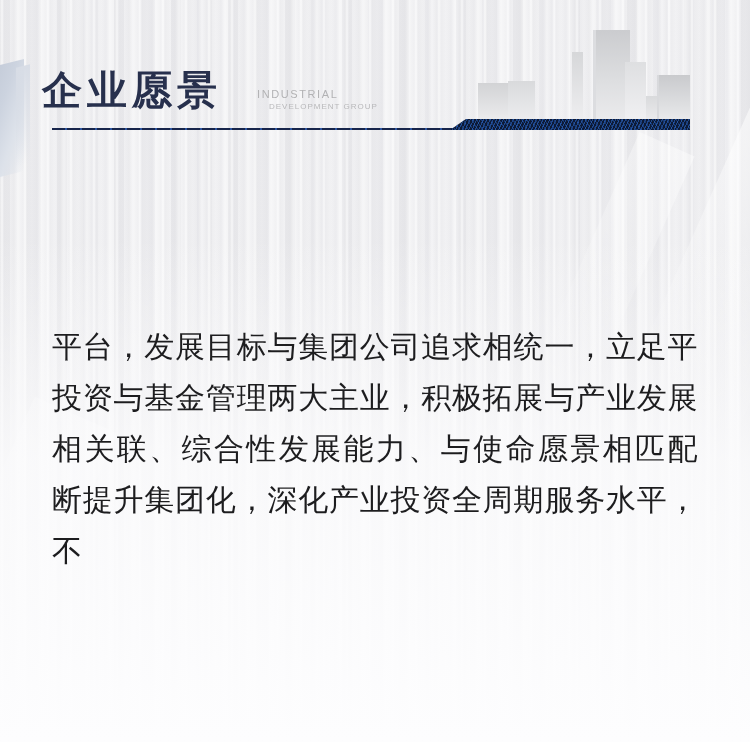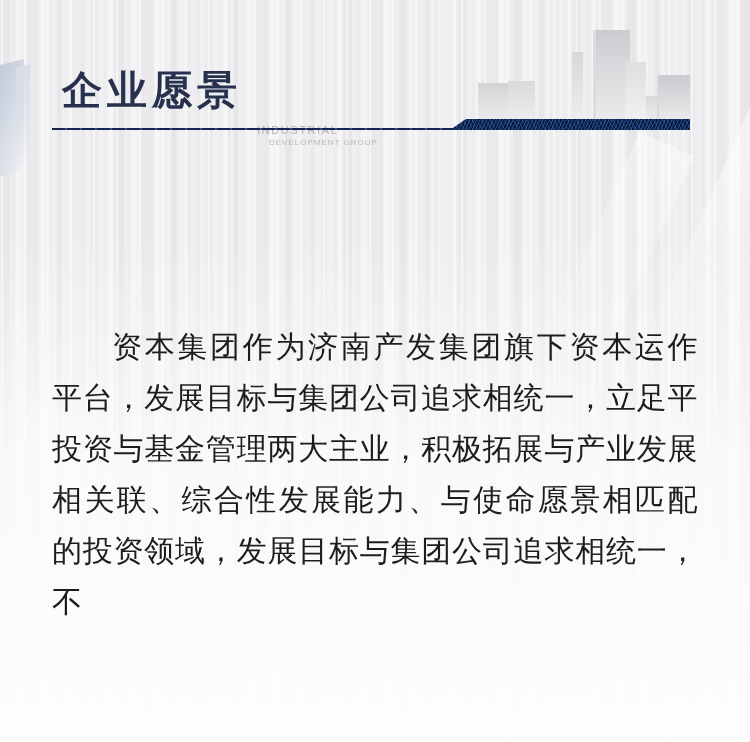--- a/index.html
+++ b/index.html
@@ -43,26 +43,26 @@
   .bldg{position:absolute;}
   .b1{left:478px;top:83px;width:32px;height:38px;background:linear-gradient(180deg,#d2d3d5 0%,#e7e7e9 80%,#ededef 100%);}
   .b2{left:508px;top:81px;width:27px;height:40px;background:linear-gradient(180deg,#d9dadc 0%,#ebebed 90%);}
   .b3{left:572px;top:52px;width:11px;height:69px;background:linear-gradient(180deg,#d6d7d9 0%,#ededef 95%);}
   .b4{left:593px;top:30px;width:34px;height:91px;background:linear-gradient(180deg,#cbcccf 0%,#dddee0 55%,#ebebed 100%);border-left:3px solid #dcdde0;}
   .b5{left:625px;top:62px;width:21px;height:57px;background:linear-gradient(180deg,#dedfe1 0%,#efeff1 95%);}
   .b6{left:646px;top:96px;width:11px;height:24px;background:linear-gradient(180deg,#d9dadc 0%,#ebebed 100%);}
   .b7{left:657px;top:75px;width:31px;height:45px;background:linear-gradient(180deg,#c9cacd 0%,#dfe0e2 70%,#eaeaec 100%);border-left:2px solid #d8d9dc;}
   
   .section-title{
-    position:absolute;left:62px;top:70px;
+    position:absolute;left:42px;top:70px;
     font-size:40px;font-weight:700;letter-spacing:5px;
     color:#27304d;line-height:1;white-space:nowrap;
   }
   .section-sub{position:absolute;left:257px;top:89px;color:#b2b2b4;}
-  .sub-1{font-size:11px;letter-spacing:1.6px;line-height:11px;margin-top:36px;}
+  .sub-1{font-size:11px;letter-spacing:1.6px;line-height:11px;}
   .sub-2{font-size:8px;letter-spacing:1px;line-height:8px;margin-top:3px;color:#b8b8ba;margin-left:12px;}
   
   .divider-line{
     position:absolute;left:52px;top:128px;width:638px;height:2px;
     background:repeating-linear-gradient(90deg,#17254b 0 13px,#2c55a0 13px 15px);
   }
   .divider-bar{
     position:absolute;left:450px;top:119px;width:240px;height:11px;
     clip-path:polygon(0 100%,16px 0,100% 0,100% 100%);
     background:
@@ -113,20 +113,19 @@
   <div class="section-sub">
     <div class="sub-1">INDUSTRIAL</div>
     <div class="sub-2">DEVELOPMENT GROUP</div>
   </div>
 
   <div class="divider-line"></div>
   <div class="divider-bar"></div>
 
 
   <div class="vision-paragraph">
-    <div class="pline first">资本集团作为济南产发集团旗下资本运作</div>
     <div class="pline">平台，发展目标与集团公司追求相统一，立足平</div>
     <div class="pline">投资与基金管理两大主业，积极拓展与产业发展</div>
     <div class="pline">相关联、综合性发展能力、与使命愿景相匹配</div>
-    <div class="pline">的投资领域，发展目标与集团公司追求相统一，不</div>
+    <div class="pline">断提升集团化，深化产业投资全周期服务水平，不</div>
   </div>
 
 </div>
 
 </body></html>

